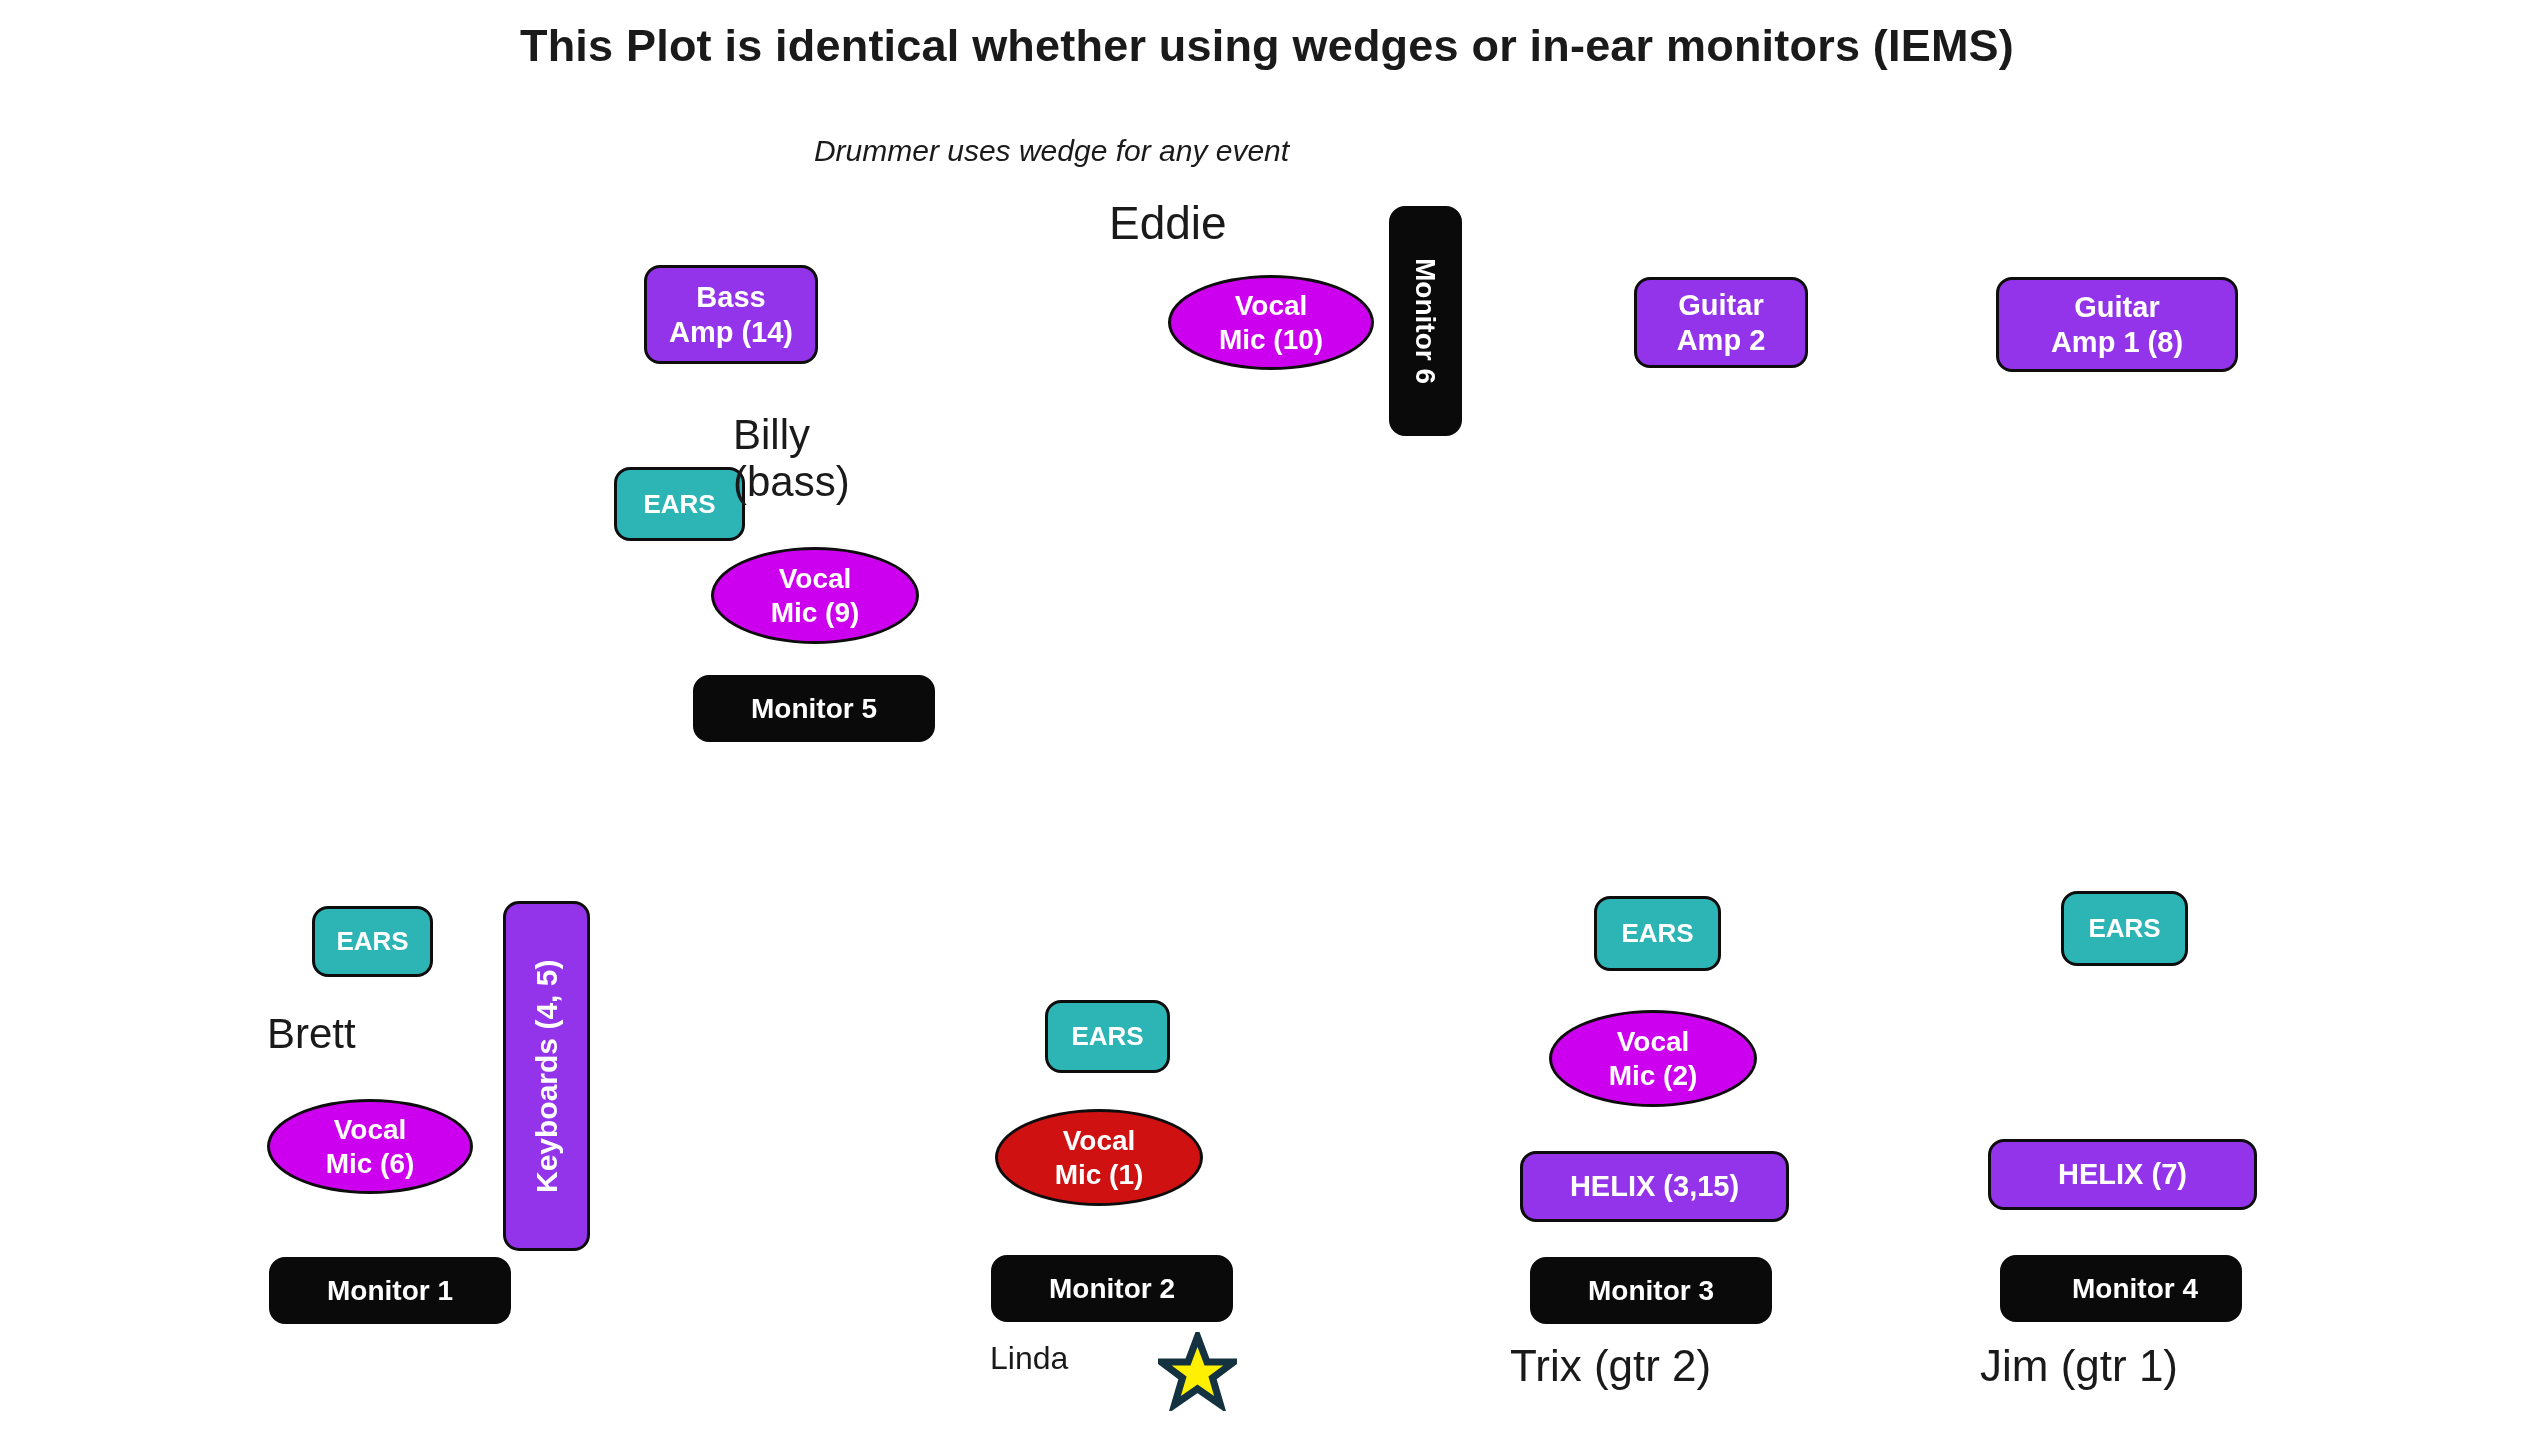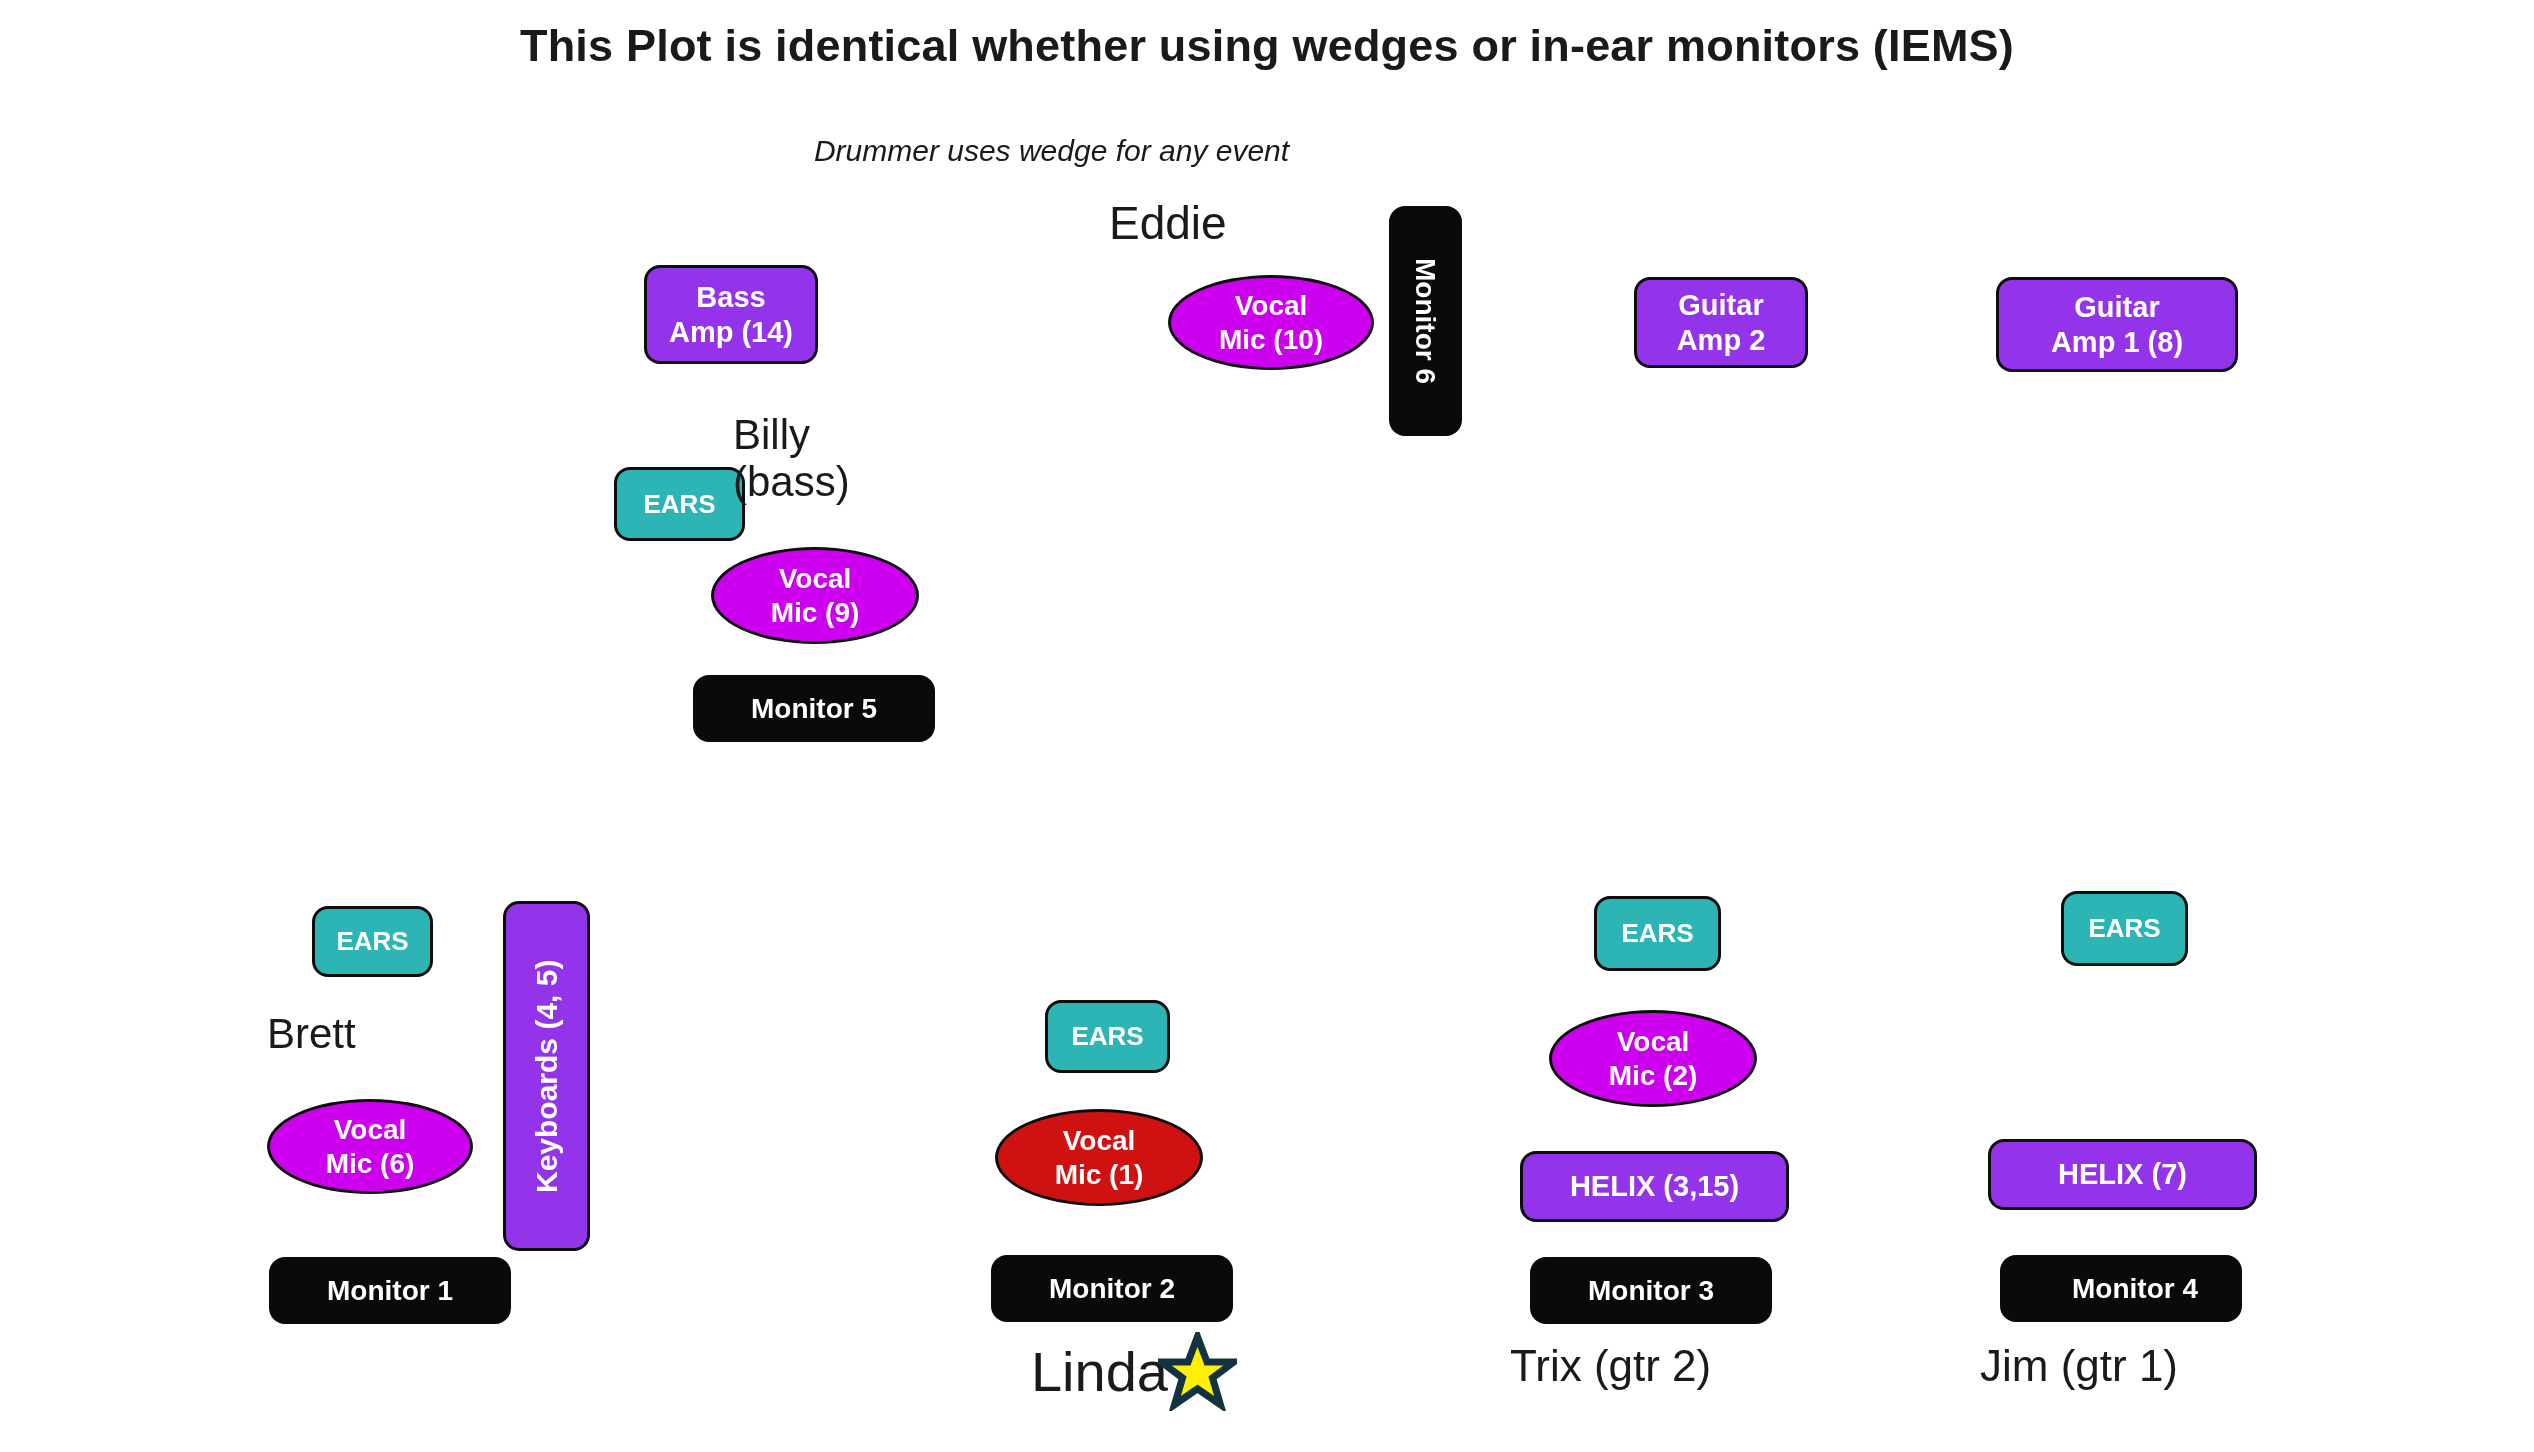--- a/index.html
+++ b/index.html
@@ -128,21 +128,21 @@
   <div class="node rrect purple vert-ccw" style="left:503px; top:901px; width:87px; height:350px; font-size:30px;">Keyboards (4, 5)</div>
 
   <div class="node rrect black" style="left:269px; top:1257px; width:242px; height:67px; font-size:28px;">Monitor 1</div>
 
   <div class="node rrect teal" style="left:1045px; top:1000px; width:125px; height:73px; font-size:26px;">EARS</div>
 
   <div class="node ellipse red" style="left:995px; top:1109px; width:208px; height:97px; font-size:28px;">Vocal<br>Mic (1)</div>
 
   <div class="node rrect black" style="left:991px; top:1255px; width:242px; height:67px; font-size:28px;">Monitor 2</div>
 
-  <div class="name-label" style="left:990px; top:1341px; width:178px; font-size:56px; text-align:right;">Linda</div>
+  <div class="name-label" style="left:990px; top:1341px; width:178px; font-size:32px; ">Linda</div>
 
   <div class="star-wrap" style="left:1158px; top:1332px; width:79px; height:79px;">
     <svg viewBox="0 0 100 100" width="79" height="79">
       <polygon points="50,6 62,38 96,38 69,58 79,92 50,72 21,92 31,58 4,38 38,38" fill="#fff000" stroke="#14323f" stroke-width="9" stroke-linejoin="miter"></polygon>
     </svg>
   </div>
 
   <div class="node rrect teal" style="left:1594px; top:896px; width:127px; height:75px; font-size:26px;">EARS</div>
 
   <div class="node ellipse magenta" style="left:1549px; top:1010px; width:208px; height:97px; font-size:28px;">Vocal<br>Mic (2)</div>

